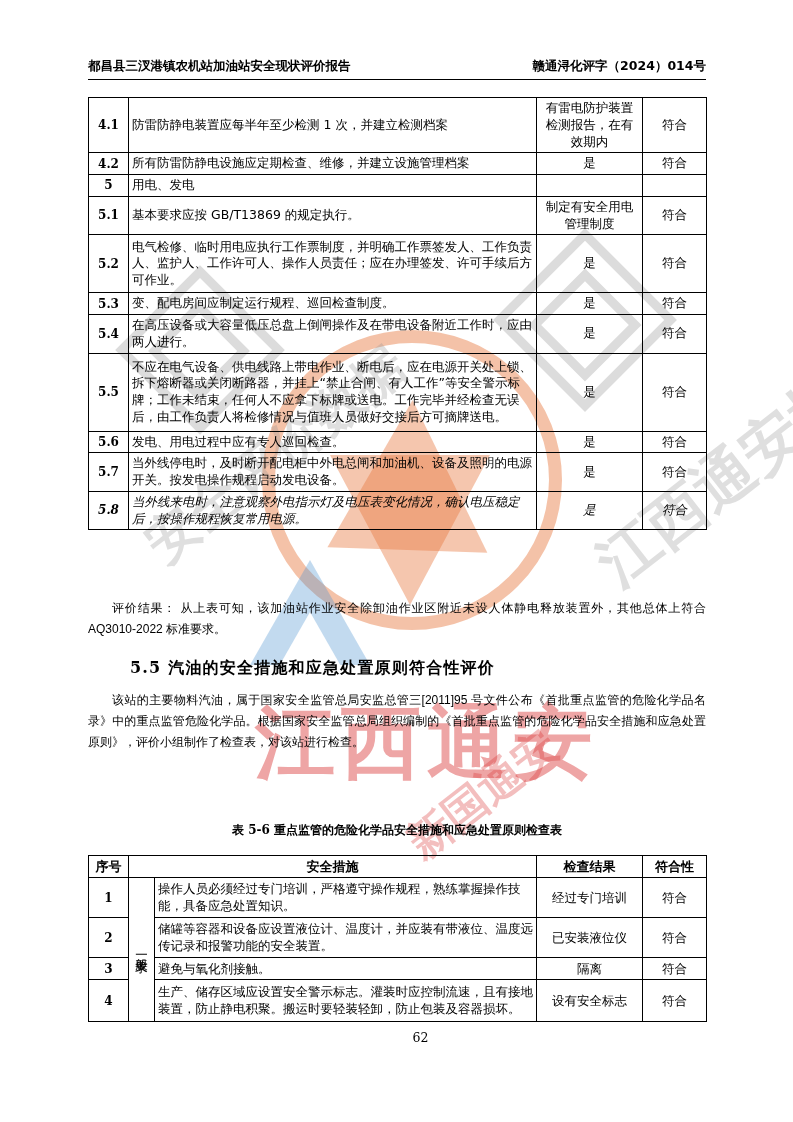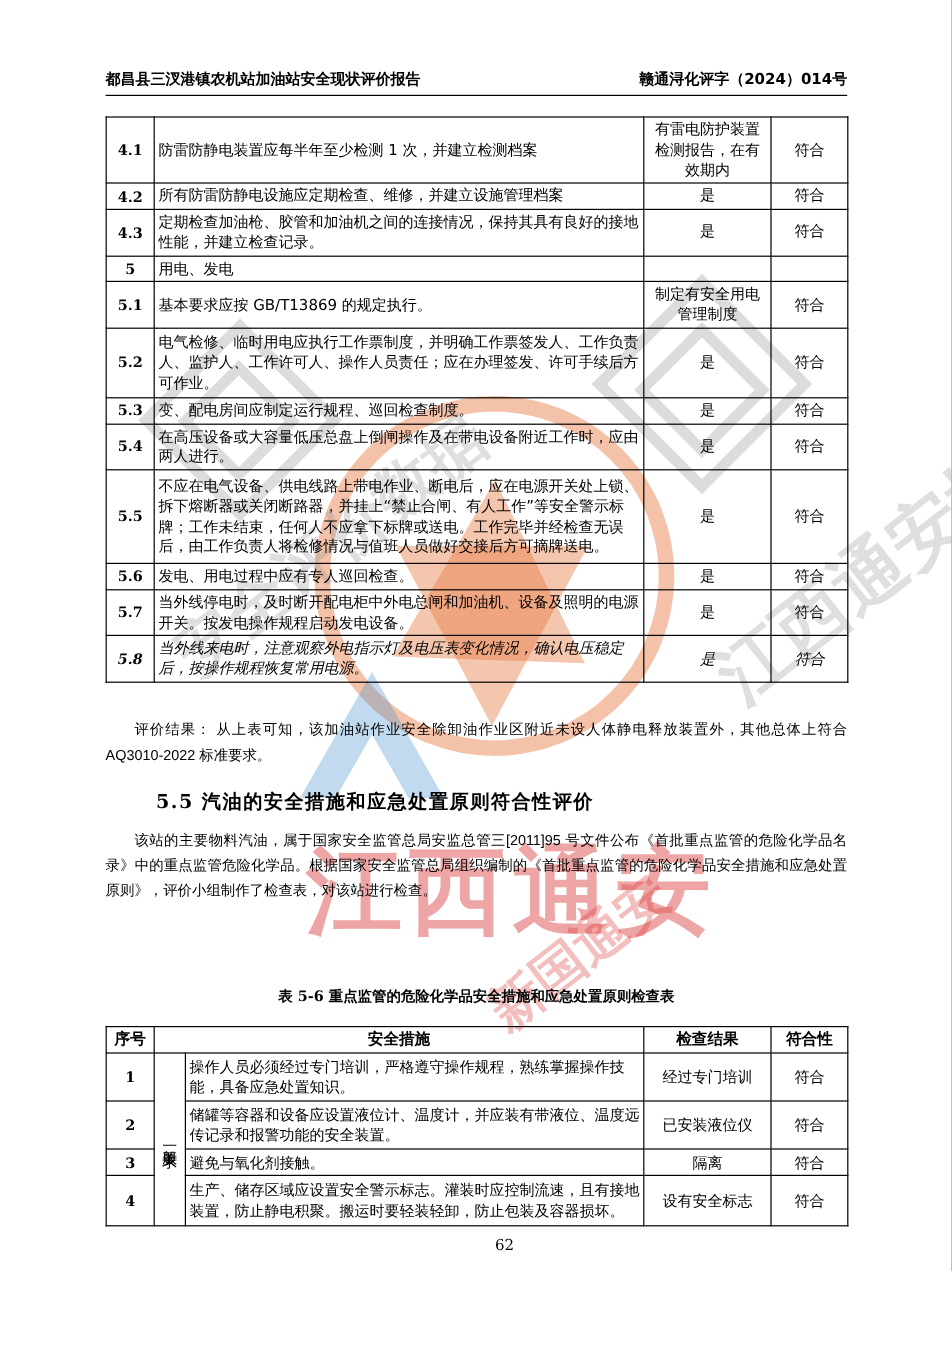--- a/index.html
+++ b/index.html
@@ -253,26 +253,20 @@
       <tbody id="lightning-body">
           <tr style="height: 44px;">
             <td class="num">4.1</td>
             <td class="desc">防雷防静电装置应每半年至少检测 1 次，并建立检测档案</td>
             <td class="res">有雷电防护装置检测报告，在有效期内</td>
             <td class="conf">符合</td>
           </tr>
           <tr style="height: 21px;">
             <td class="num">4.2</td>
             <td class="desc">所有防雷防静电设施应定期检查、维修，并建立设施管理档案</td>
-            <td class="res">是</td>
-            <td class="conf">符合</td>
-          </tr>
-          <tr style="height: 38px;">
-            <td class="num">4.3</td>
-            <td class="desc">定期检查加油枪、胶管和加油机之间的连接情况，保持其具有良好的接地性能，并建立检查记录。</td>
             <td class="res">是</td>
             <td class="conf">符合</td>
           </tr>
           <tr style="height: 21px;">
             <td class="num">5</td>
             <td class="sec">用电、发电</td>
             <td class="res"></td>
             <td class="conf"></td>
           </tr>
           <tr style="height: 38px;">

